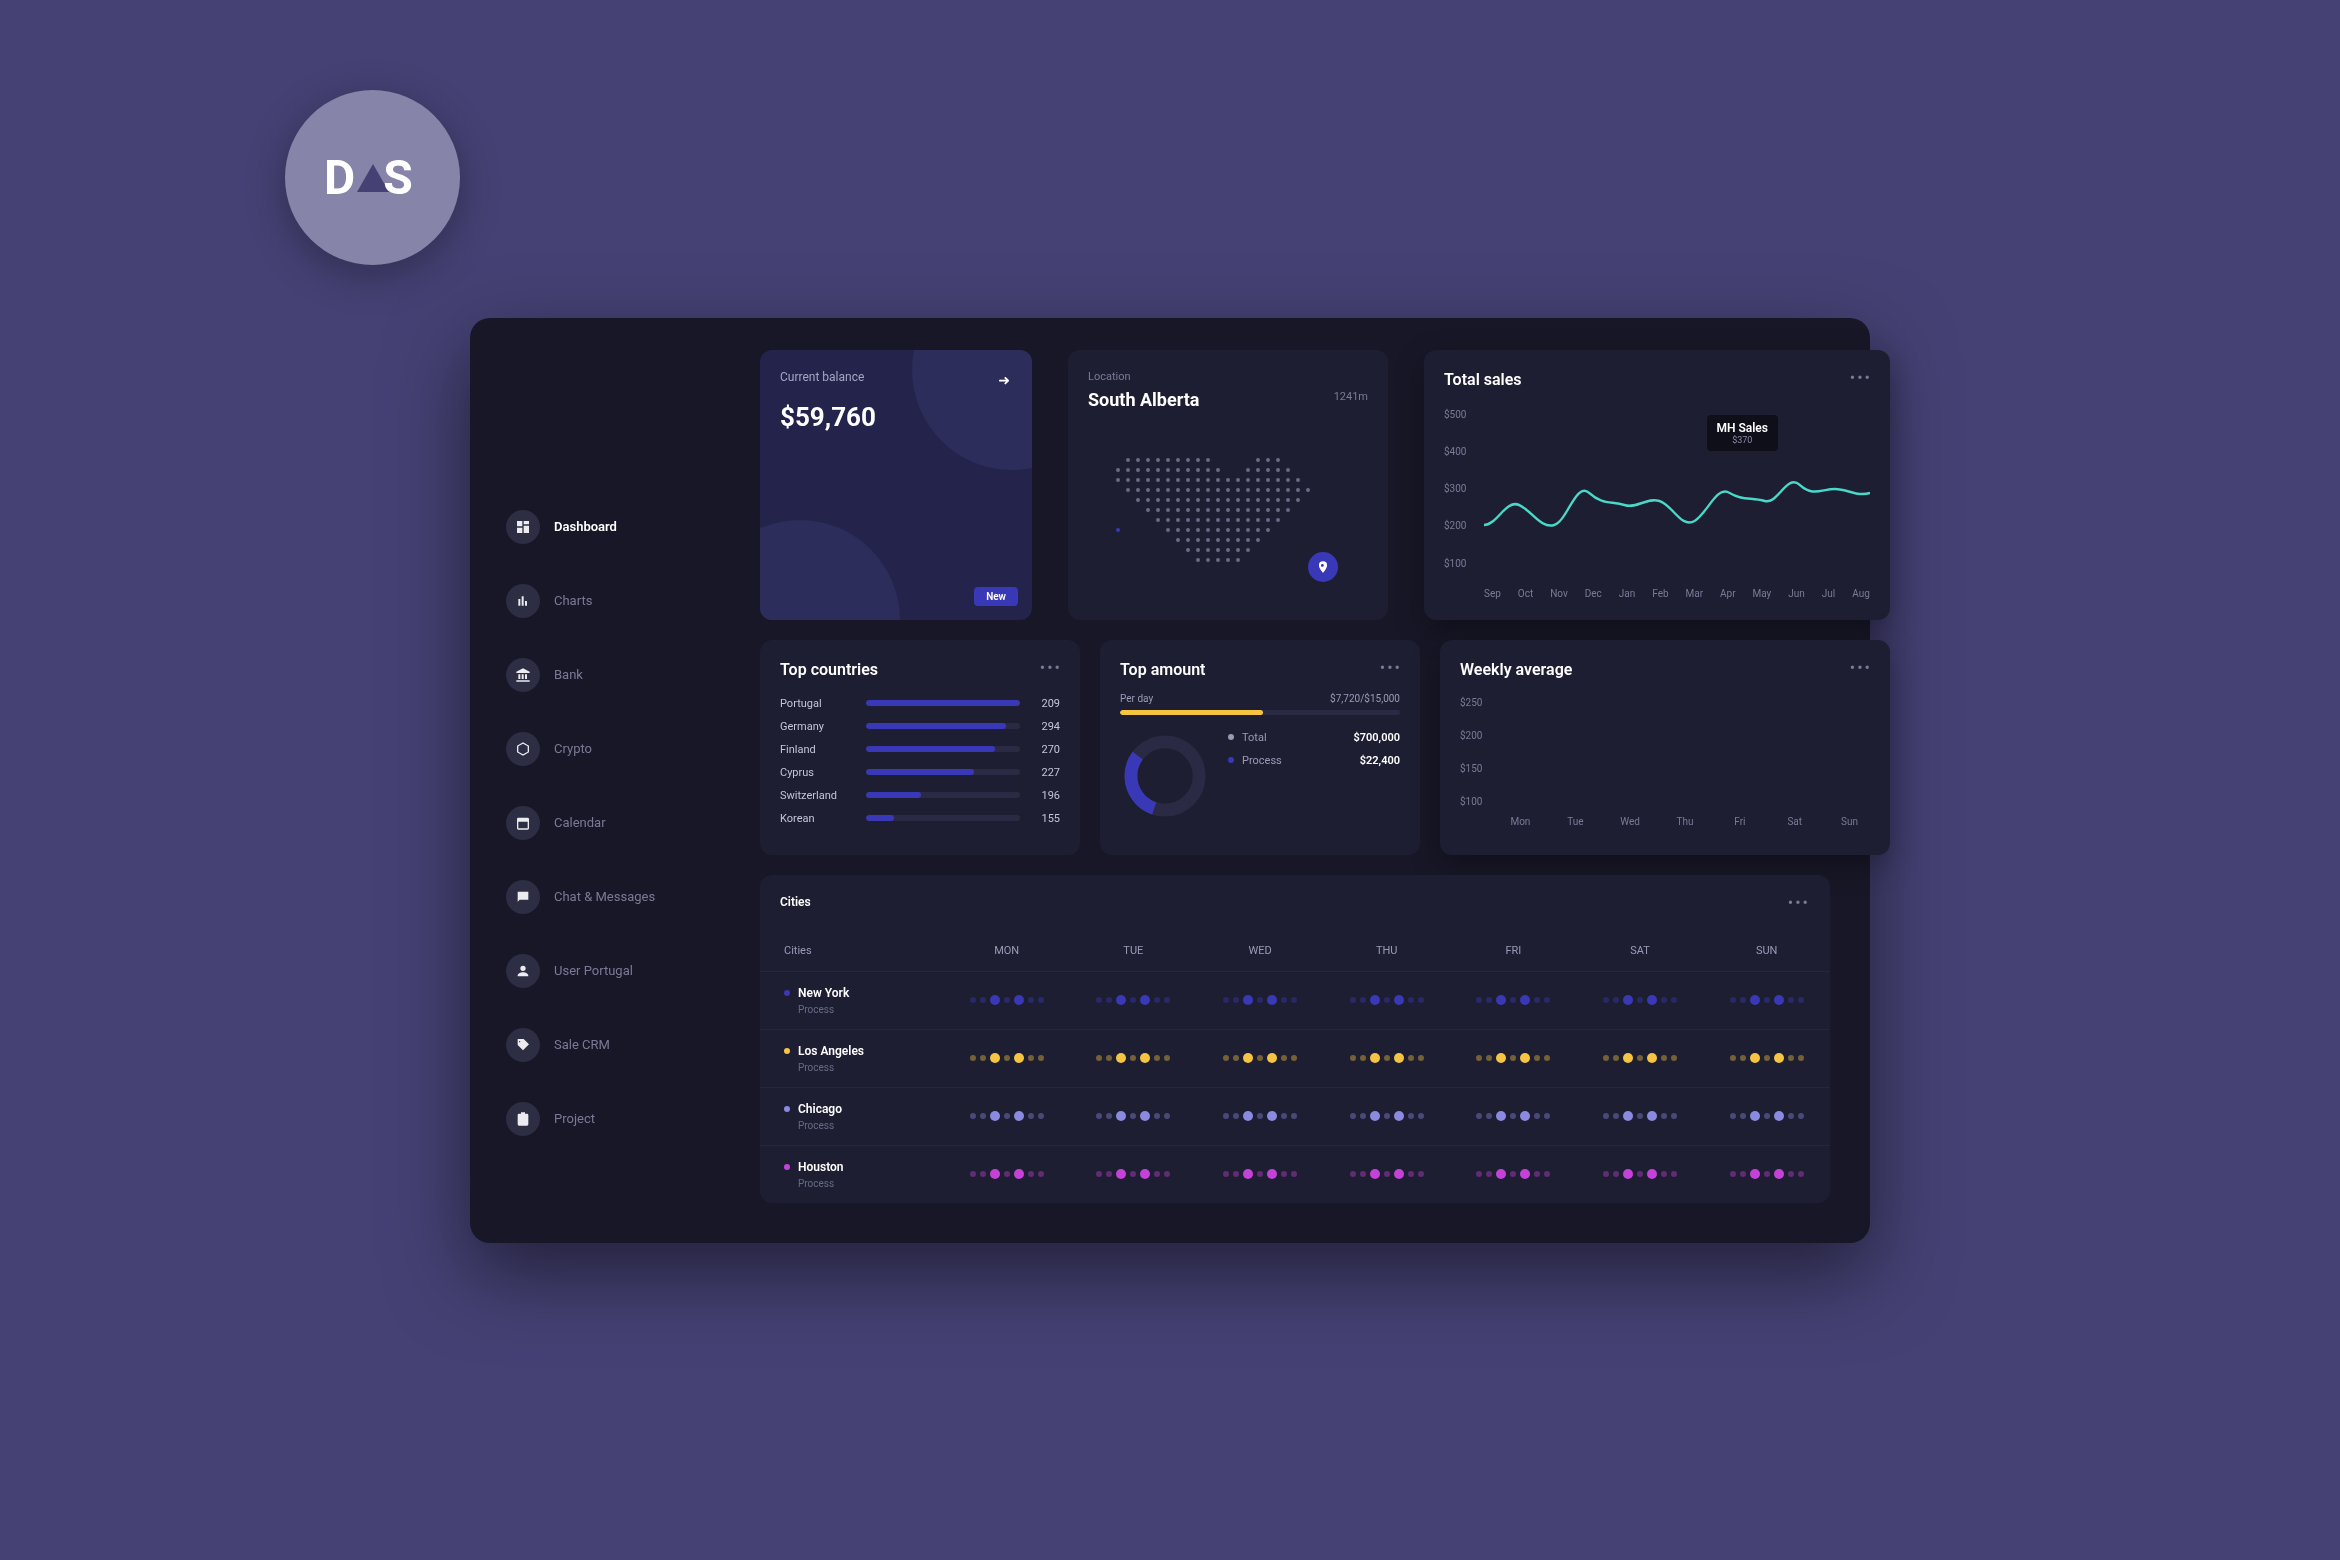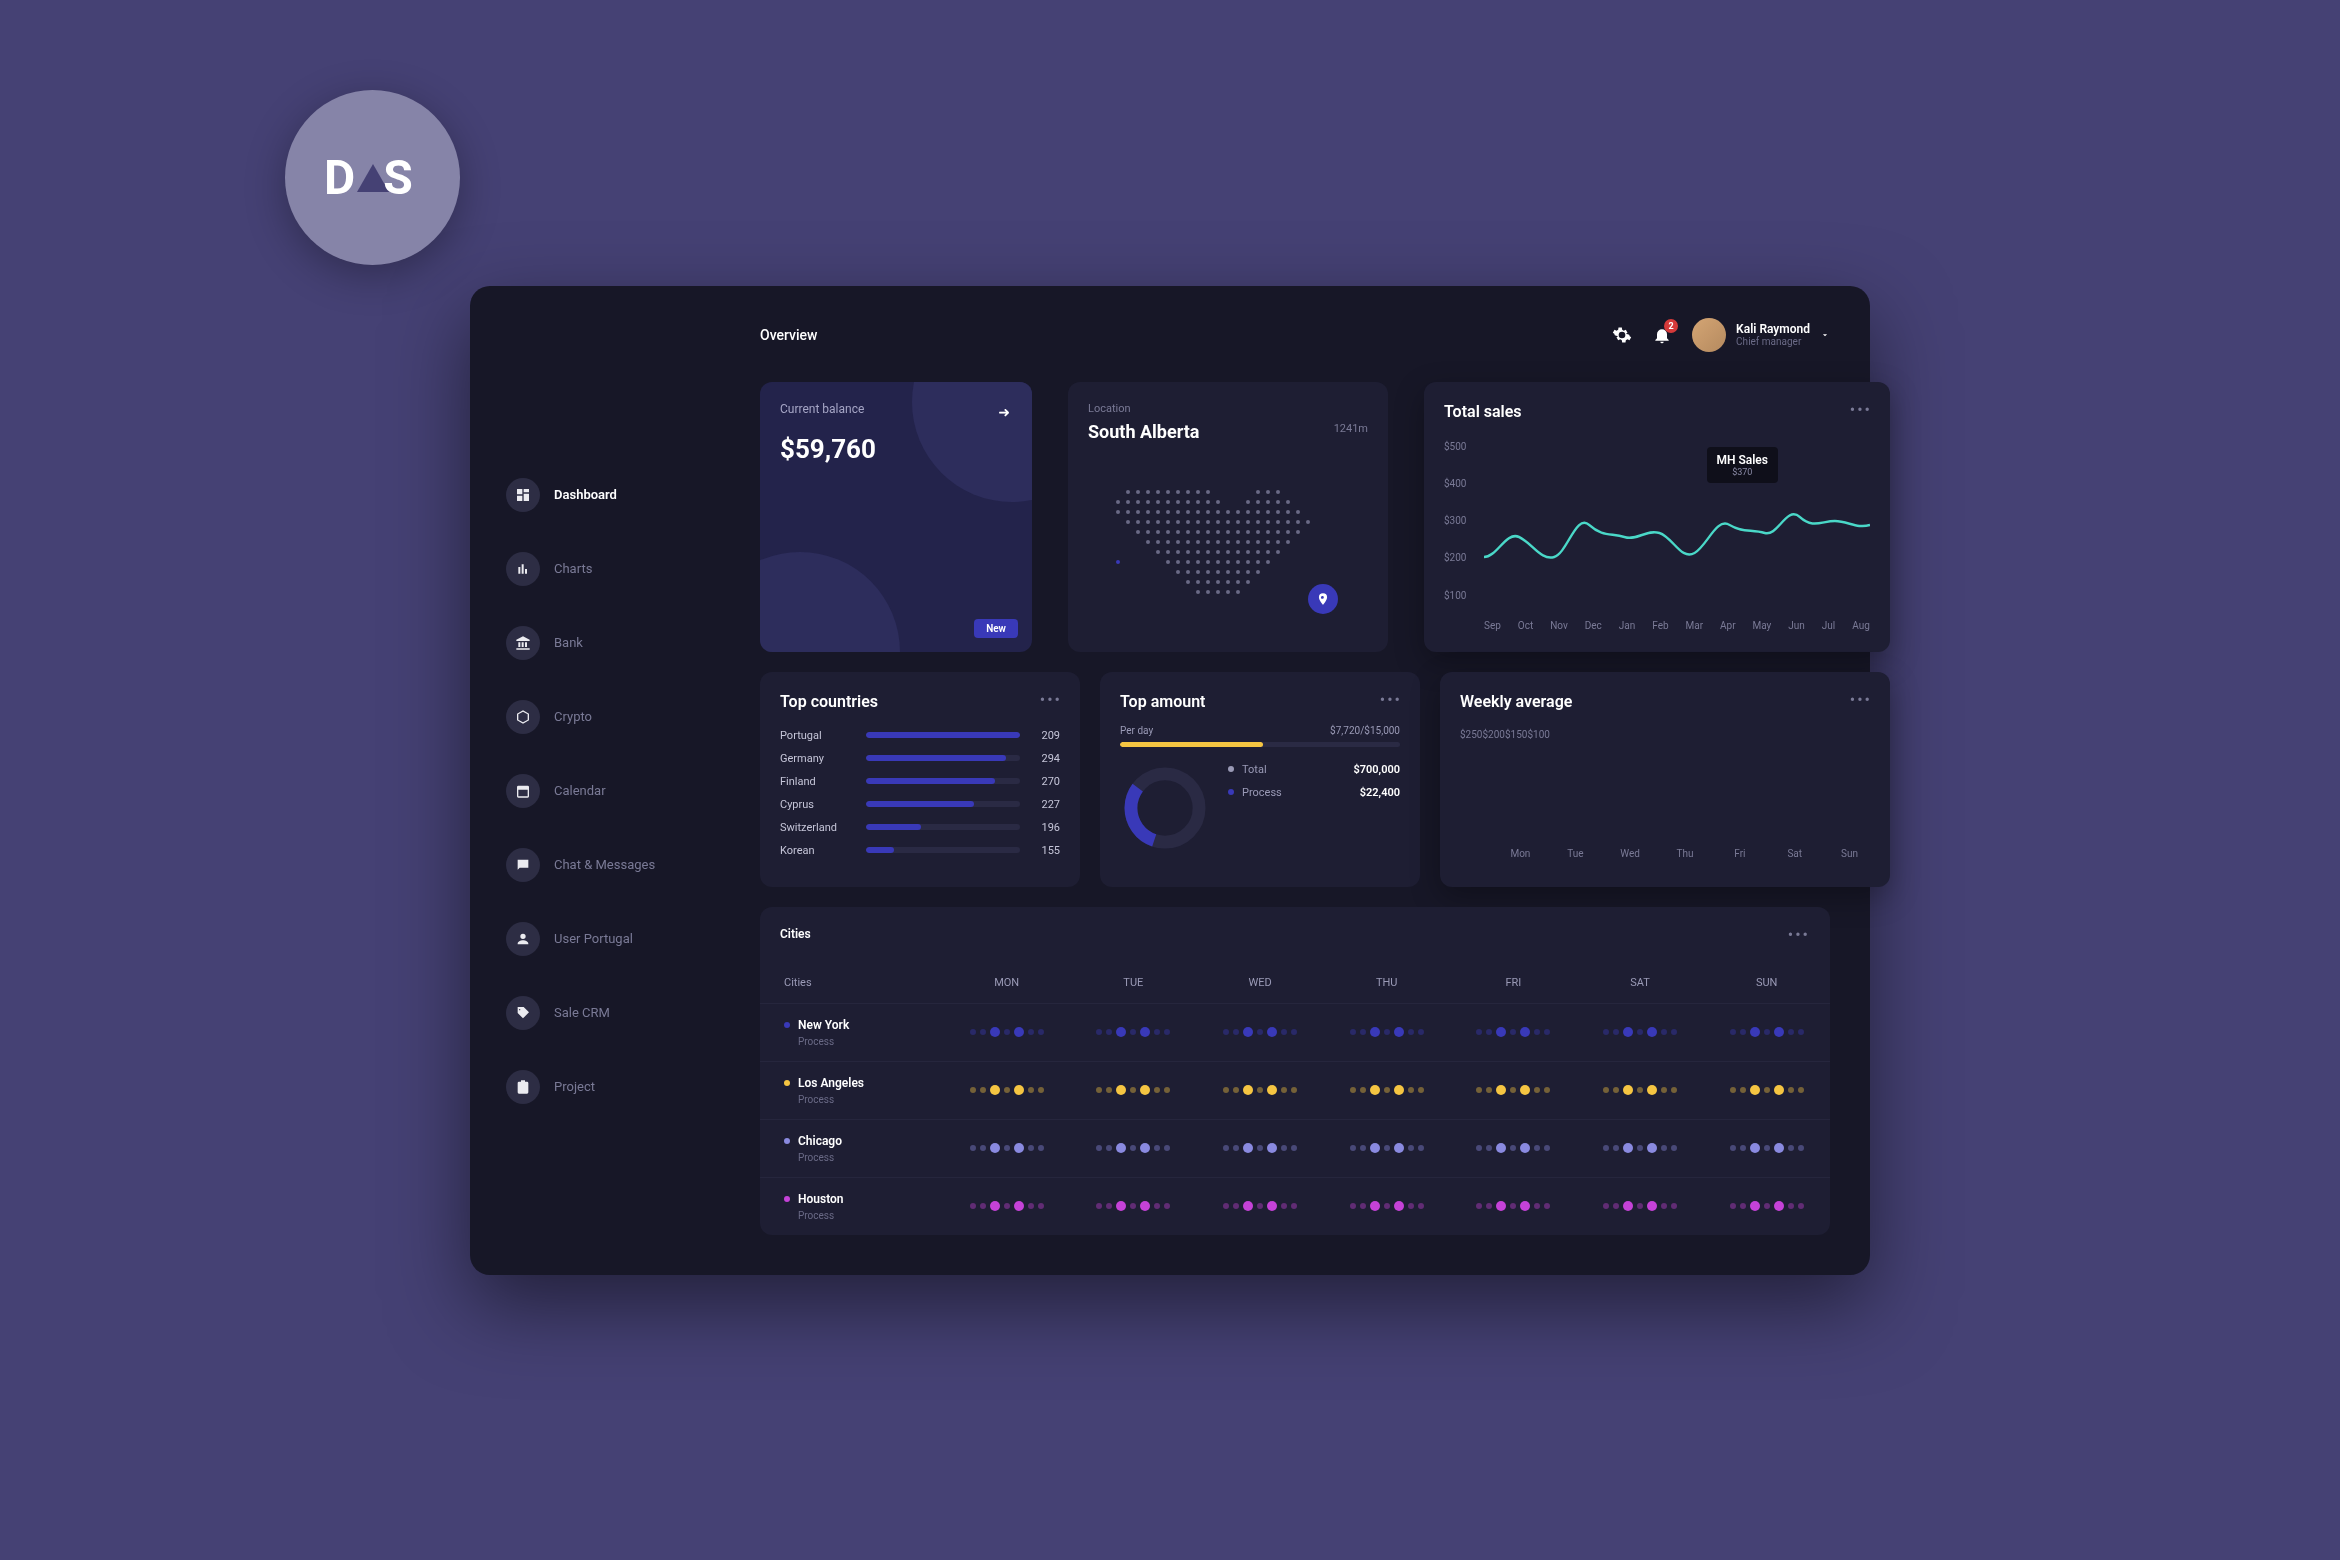--- a/index.html
+++ b/index.html
@@ -73,21 +73,21 @@
 .ta-bar{height:5px;background:#2a2a44;border-radius:3px;overflow:hidden;margin-bottom:16px}
 .ta-fill{height:100%;background:#f5c542;border-radius:3px}
 .ta-bottom{display:flex;gap:18px}
 .donut{width:90px;height:90px}
 .ta-legend{flex:1;font-size:11px;color:#9a9ab6}
 .ta-legend-row{display:flex;align-items:center;justify-content:space-between;margin-bottom:10px}
 .ta-dot{width:6px;height:6px;border-radius:50%;margin-right:8px}
 .ta-legend-val{color:#fff;font-weight:600}
 .card-weekly{margin-right:-60px;box-shadow:0 10px 30px rgba(0,0,0,0.3)}
 .wa-chart{display:flex;align-items:flex-end;height:130px;gap:14px;margin-top:18px;position:relative;padding-left:40px}
-.wa-y{position:absolute;left:0;top:0;bottom:20px;display:flex;flex-direction:row;justify-content:space-between;font-size:10px;color:#7a7a96}
+.wa-y{position:absolute;left:0;top:0;bottom:20px;display:flex;flex-direction:column;justify-content:space-between;font-size:10px;color:#7a7a96}
 .wa-col{flex:1;display:flex;flex-direction:column;align-items:center}
 .wa-bar{width:12px;background:#c542d8;border-radius:2px}
 .wa-label{font-size:10px;color:#7a7a96;margin-top:8px}
 .card-cities{padding:0;overflow:hidden}
 .cities-header{display:flex;align-items:center;justify-content:space-between;padding:18px 20px}
 .cities-header .card-title{font-size:12px}
 .cities-table{width:100%}
 .ct-head{display:flex;background:none;font-size:11px;color:#9a9ab6}
 .ct-head>div{padding:14px 10px;flex:1;text-align:center}
 .ct-head>div:first-child{flex:1.4;text-align:left;padding-left:24px}
@@ -179,44 +179,20 @@
             <svg viewBox="0 0 24 24">
               <path d="M9 2h6v2h3a2 2 0 012 2v14a2 2 0 01-2 2H6a2 2 0 01-2-2V6a2 2 0 012-2h3z"></path>
             </svg>
           </div>
         <span class="nav-label">Project</span>
       </div>
     </nav>
   </aside>
 
   <main class="main">
-    <div class="topbar">
-      <div class="page-title">Overview</div>
-      <div class="topbar-right">
-        <div class="icon-btn"><svg viewBox="0 0 24 24">
-              <path d="M12 8a4 4 0 100 8 4 4 0 000-8zm9 4a7 7 0 01-.1 1.1l2.1 1.6-2 3.5-2.5-1a7 7 0 01-1.9 1.1l-.4 2.7h-4l-.4-2.7a7 7 0 01-1.9-1.1l-2.5 1-2-3.5 2.1-1.6A7 7 0 013 12a7 7 0 01.1-1.1L1 9.3l2-3.5 2.5 1a7 7 0 011.9-1.1L7.8 3h4l.4 2.7a7 7 0 011.9 1.1l2.5-1 2 3.5-2.1 1.6A7 7 0 0121 12z"></path>
-            </svg></div>
-        <div class="icon-btn">
-          <svg viewBox="0 0 24 24">
-              <path d="M12 22a2 2 0 002-2h-4a2 2 0 002 2zm6-6V11a6 6 0 10-12 0v5l-2 2v1h16v-1z"></path>
-            </svg>
-          <div class="badge">2</div>
-        </div>
-        <div class="user">
-          <div class="avatar"></div>
-          <div class="user-info">
-            <span class="user-name">Kali Raymond</span>
-            <span class="user-role">Chief manager</span>
-          </div>
-          <svg width="10" height="10" viewBox="0 0 24 24" fill="#fff">
-              <path d="M7 10l5 5 5-5z"></path>
-            </svg>
-        </div>
-      </div>
-    </div>
 
     <div class="grid">
       <div class="card card-balance">
         <div class="blob b1"></div>
           <div class="blob b2"></div>
         <div class="cb-label">Current balance</div>
         <div class="cb-arrow">➜</div>
         <div class="cb-value">$59,760</div>
         <div class="cb-new">New</div>
       </div>

